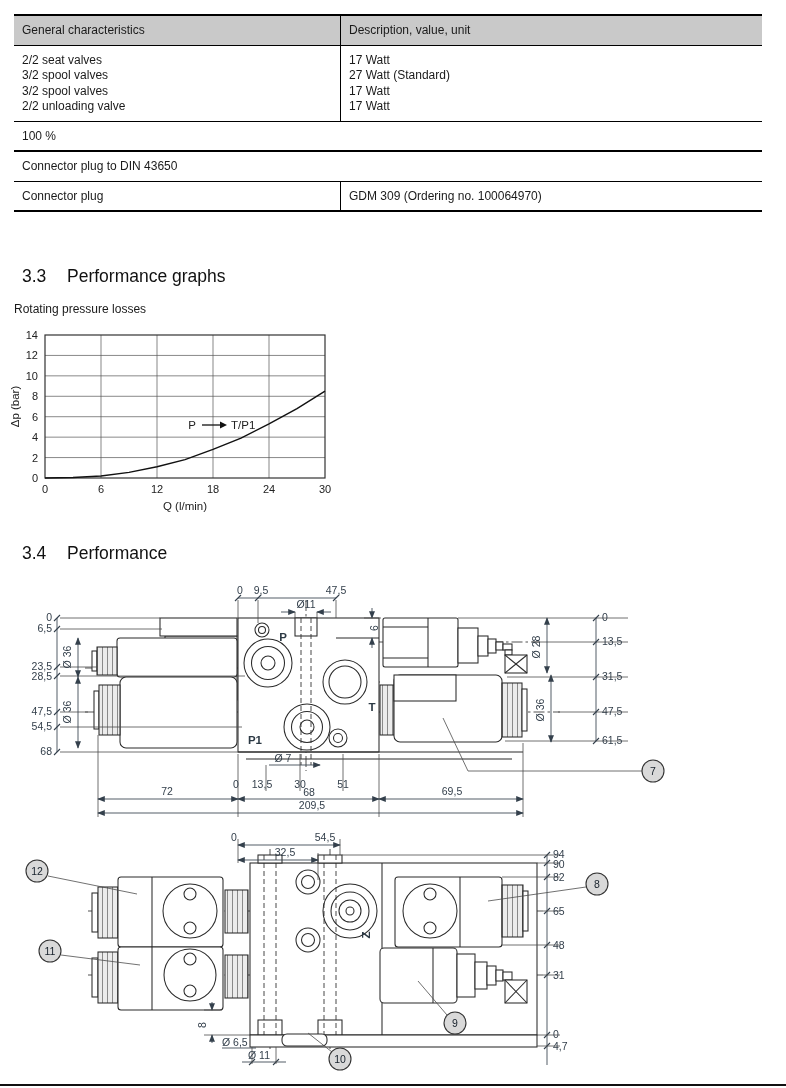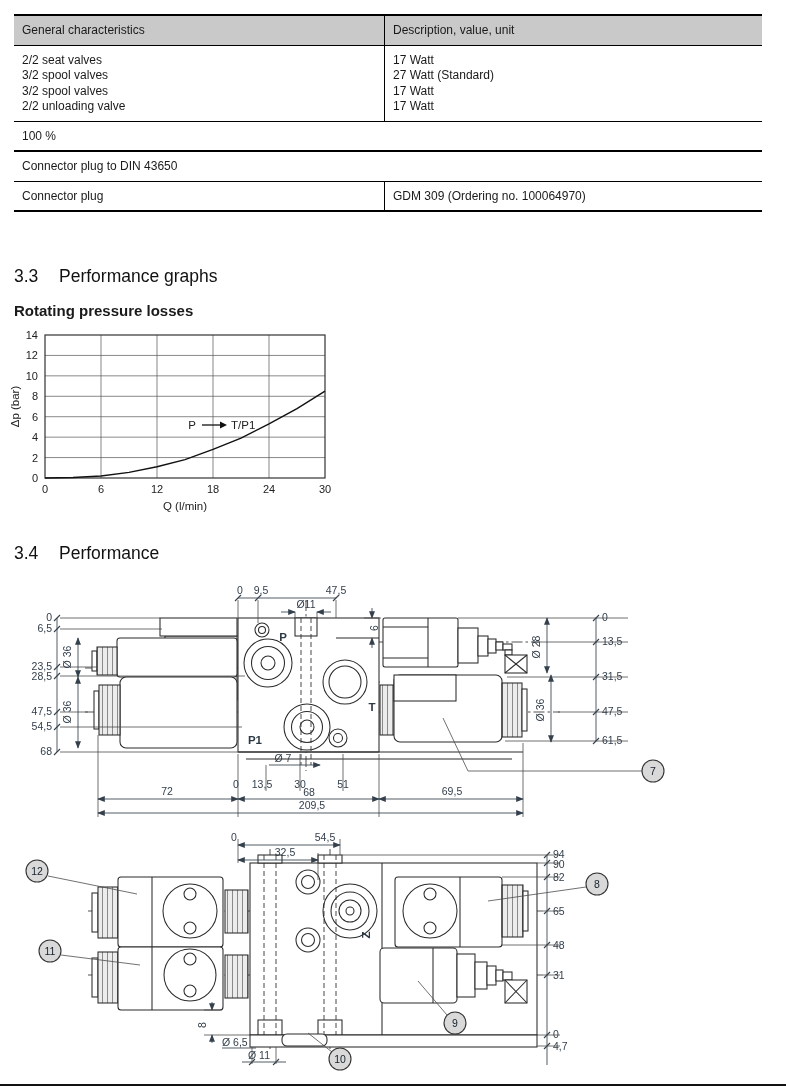--- a/index.html
+++ b/index.html
@@ -7,30 +7,30 @@
        font-family:"Liberation Sans","DejaVu Sans",sans-serif;color:#1a1a1a}
   *{box-sizing:border-box}
 
   
   #tbl{position:absolute;left:14px;top:14px;width:748px;
        border-top:2px solid #000;border-bottom:2px solid #000;font-size:12px}
   .trow{display:flex;border-top:1px solid #000}
   .trow.first{border-top:none}
   .th{background:#c9c9c9}
   .cell{padding:7px 7px 6px 8px;line-height:15.5px}
-  .cl-left{width:371px;border-right:1px solid #000;flex:none}
+  .cl-left{width:327px;border-right:1px solid #000;flex:none}
   .cl-right{flex:1}
   .power{display:flex}
   .power .plbl{width:212px;flex:none}
   .psub{flex:1}
 
   
-  .sec{position:absolute;left:14px;font-size:17.5px;color:#111}
+  .sec{position:absolute;left:22px;font-size:17.5px;color:#111}
   .sec .num{display:inline-block;width:45px}
-  #chart-sub{position:absolute;left:14px;top:302px;font-size:15px;font-weight:bold}
+  #chart-sub{position:absolute;left:14px;top:302px;font-size:12px;font-weight:normal}
 
   
   #chart-svg{position:absolute;left:10px;top:325px}
   #chart-svg text{font-family:"Liberation Sans","DejaVu Sans",sans-serif}
   #chart-svg .tick text{font-size:11px;fill:#222}
   #chart-svg .axlab{font-size:11.5px;fill:#222}
   #chart-svg .ann{font-size:11.5px;fill:#222}
 
   
   svg.draw{position:absolute;left:0}

